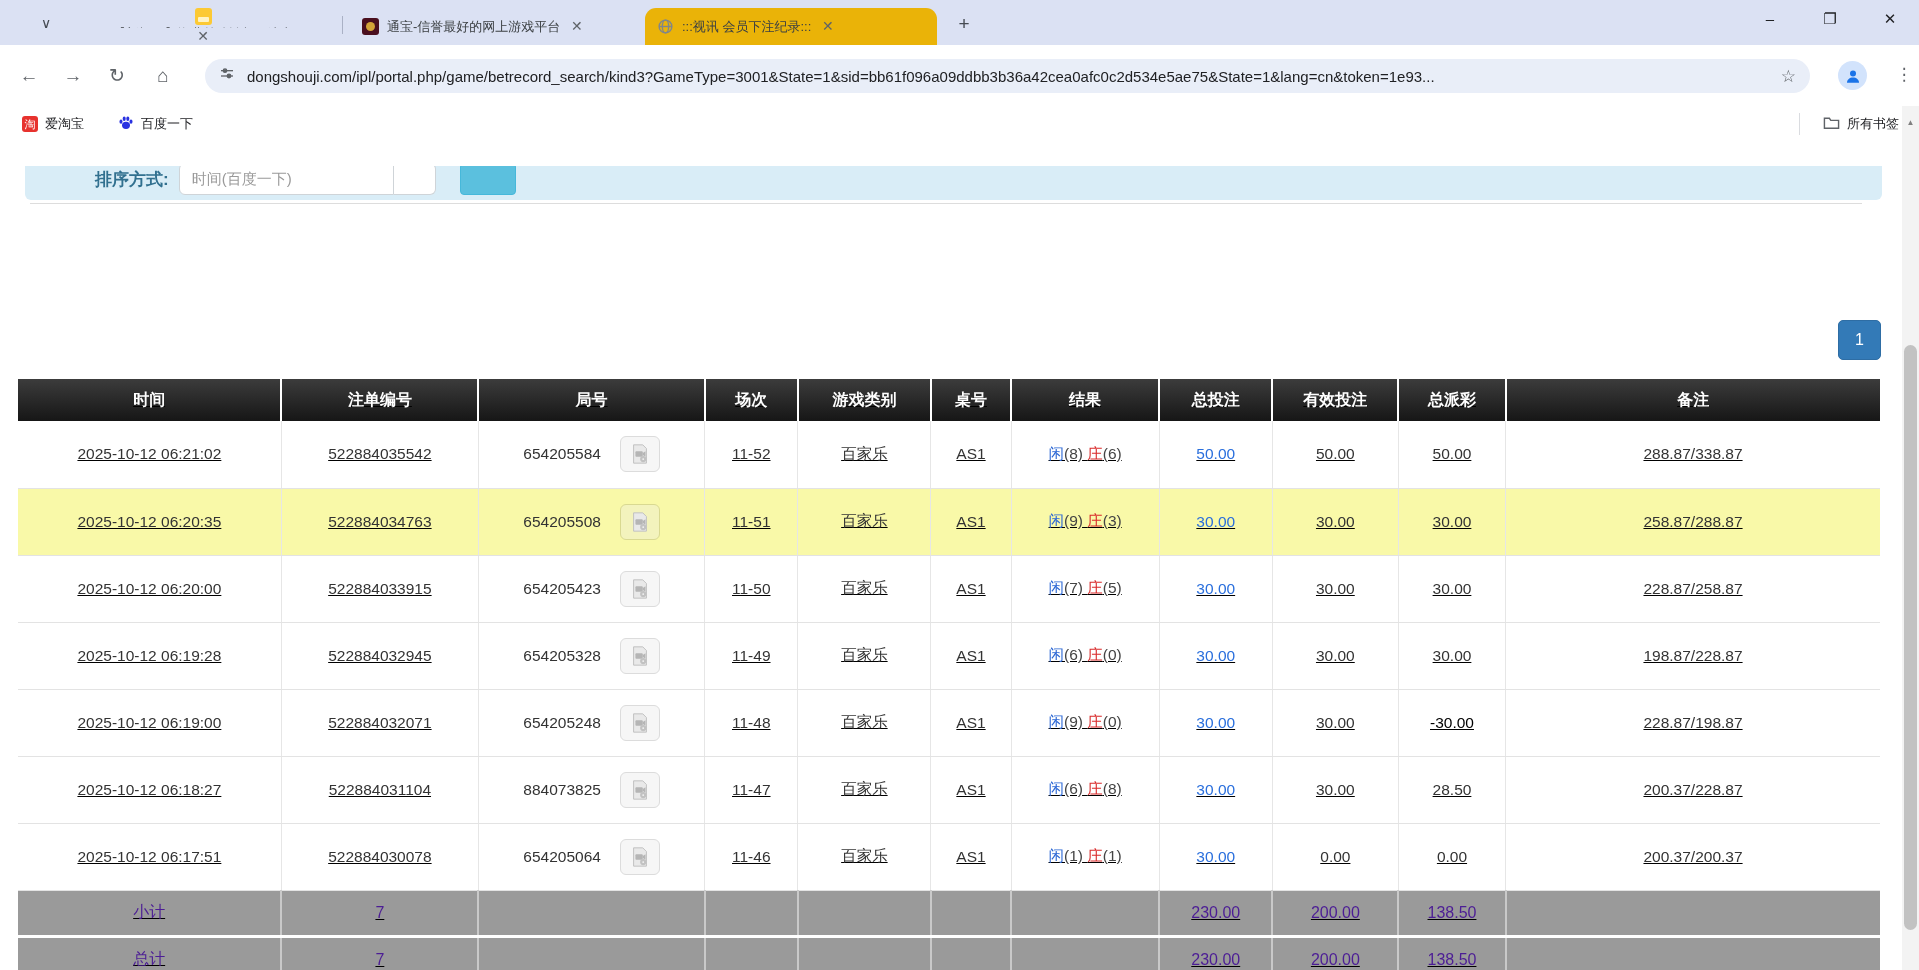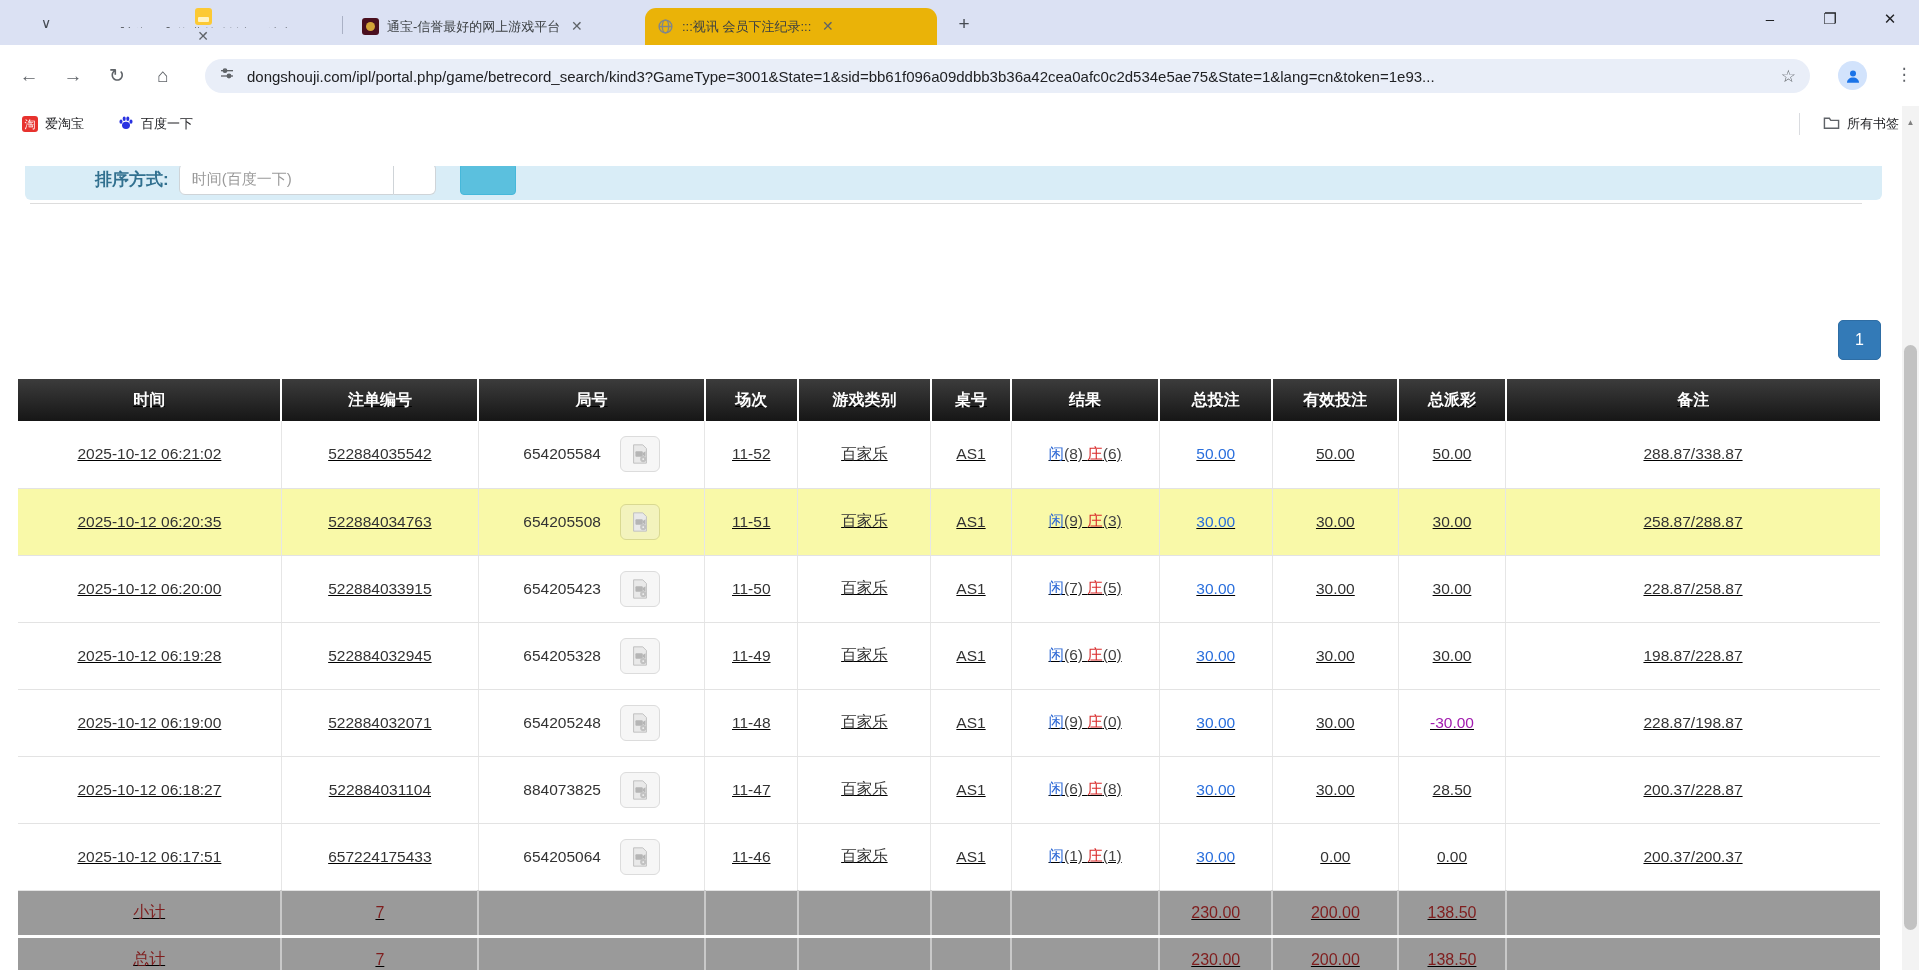--- a/index.html
+++ b/index.html
@@ -61,25 +61,25 @@
   .bet-table { position:absolute; left:18px; top:213px; width:1862px; border-collapse:collapse; table-layout:fixed;text-decoration:underline; }
   .bet-table th { background:linear-gradient(#3c3c3c,#161616); color:#fff; font-size:16px; font-weight:bold; height:42px; border-right:2px solid #fff; }
   .bet-table th:last-child { border-right:none; }
   .bet-table td { height:67px; text-align:center; font-size:15.5px; color:#333; border-bottom:1px solid #e3e3e3; border-right:1px solid #e6e6e6; background:#fff; }
   .bet-table td:last-child { border-right:none; }
   .bet-table tr.hl td { background:#f9f9a8; }
   .res-p { color:#2a66d4; }
   .res-b { color:#d92b2b; }
   .res-n { color:#444; }
   .bet-link { color:#2a6fdd; cursor:pointer; text-decoration:none; }
-  .neg { color:#a21caf; }
+  .neg { color:#000000; }
   .round-wrap { display:inline-flex; align-items:center; gap:19px; }
   .video-btn { width:40px; height:36px; background:#f6f6f6; border:1px solid #dcdcdc; border-radius:6px; display:inline-flex; align-items:center; justify-content:center; cursor:pointer; }
   tr.hl .video-btn { background:#f3f3bd; border-color:#d9d991; }
-  .bet-table tr.foot td { background:#9a9a9a; color:#7f1d1d; font-size:16px; height:46px; border-right:2px solid #c9c9c9; border-bottom:none; }
+  .bet-table tr.foot td { background:#9a9a9a; color:#4c1d95; font-size:16px; height:46px; border-right:2px solid #c9c9c9; border-bottom:none; }
   .bet-table tr.foot td:last-child { border-right:none; }
   .bet-table tr.foot-first td { border-bottom:3px solid #fff; }
 </style>
 </head>
 <body>
 
 <div class="tabstrip">
   <div class="tab-chevron">∨</div>
 
   <div class="tab" style="left:68px;width:268px;flex-direction:column;">
@@ -356,21 +356,21 @@
           <td>百家乐</td>
           <td>AS1</td>
           <td><span class="res-p">闲</span><span class="res-n">(6)</span> <span class="res-b">庄</span><span class="res-n">(8)</span></td>
           <td><a class="bet-link">30.00</a></td>
           <td>30.00</td>
           <td><span class="">28.50</span></td>
           <td>200.37/228.87</td>
         </tr>
         <tr>
           <td>2025-10-12 06:17:51</td>
-          <td>657224175433</td>
+          <td>522884030078</td>
           <td><span class="round-wrap">
               <span>654205064</span>
               <span class="video-btn">
                 <svg width="22" height="22" viewBox="0 0 24 24">
                   <path d="M5 2h10l4 4v16H5z" fill="#e9e9e9" stroke="#bdbdbd"></path>
                   <rect x="7" y="9" width="8" height="6" rx="1" fill="#b5b5b5"></rect>
                   <path d="M15 11l3-2v6l-3-2z" fill="#b5b5b5"></path>
                   <circle cx="15.5" cy="17.5" r="3.4" fill="#c2c2c2"></circle>
                   <circle cx="15.5" cy="17.5" r="1" fill="#f4f4f4"></circle>
                 </svg>

